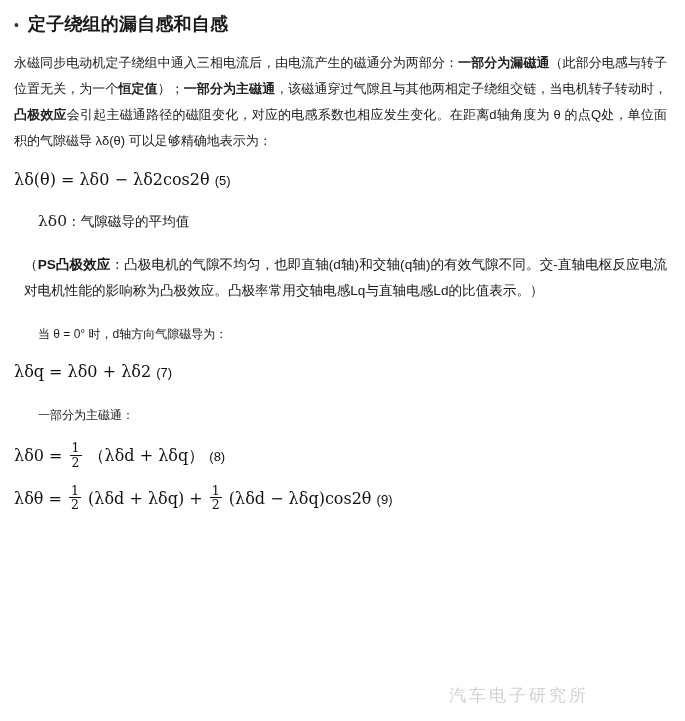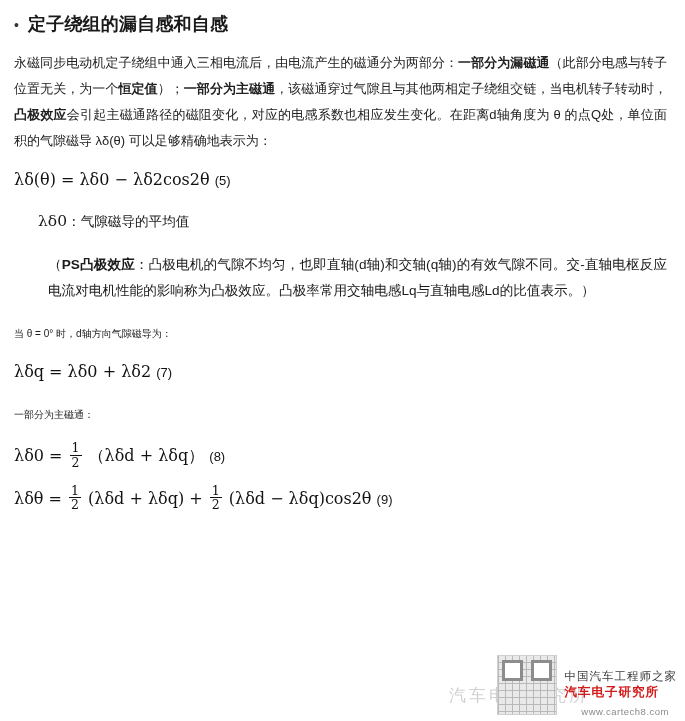--- a/index.html
+++ b/index.html
@@ -68,27 +68,27 @@
   .deflist .sym {
     font-family: "DejaVu Serif", serif;
     font-size: 15.5px;
     margin-left: 24px;
   }
   .note {
     padding: 18px 18px 0 24px;
     font-size: 13.6px;
     line-height: 26px;
     text-align: justify;
-    margin-left: 24px;
   }
   .note .b { font-weight: bold; }
   .plain {
     padding: 18px 0 0 14px;
-    font-size: 10px;
+    font-size: 12px;
     line-height: 24px;
+    margin-left: 24px;
   }
   .frac {
     display: inline-block;
     vertical-align: -0.45em;
     text-align: center;
     font-size: 12.5px;
     line-height: 1.1;
     margin: 0 2px;
   }
   .frac .top { display: block; padding: 0 2px; }
@@ -221,22 +221,14 @@
     <span class="frac">
       <span class="top">1</span>
       <span class="bot">2</span>
     </span>
     <span>(λδd − λδq)cos2θ</span>
     <span class="num">(9)</span>
   </div>
 
   <div class="wm-ghost">汽车电子研究所</div>
 
-  <div class="watermark">
-    <div class="wm-qr"></div>
-    <div class="wm-text">
-      <span class="wm-line1">中国汽车工程师之家</span>
-      <span class="wm-line2">汽车电子研究所</span>
-    </div>
-    <div class="wm-url">www.cartech8.com</div>
-  </div>
 
 </div>
 
 </body></html>

